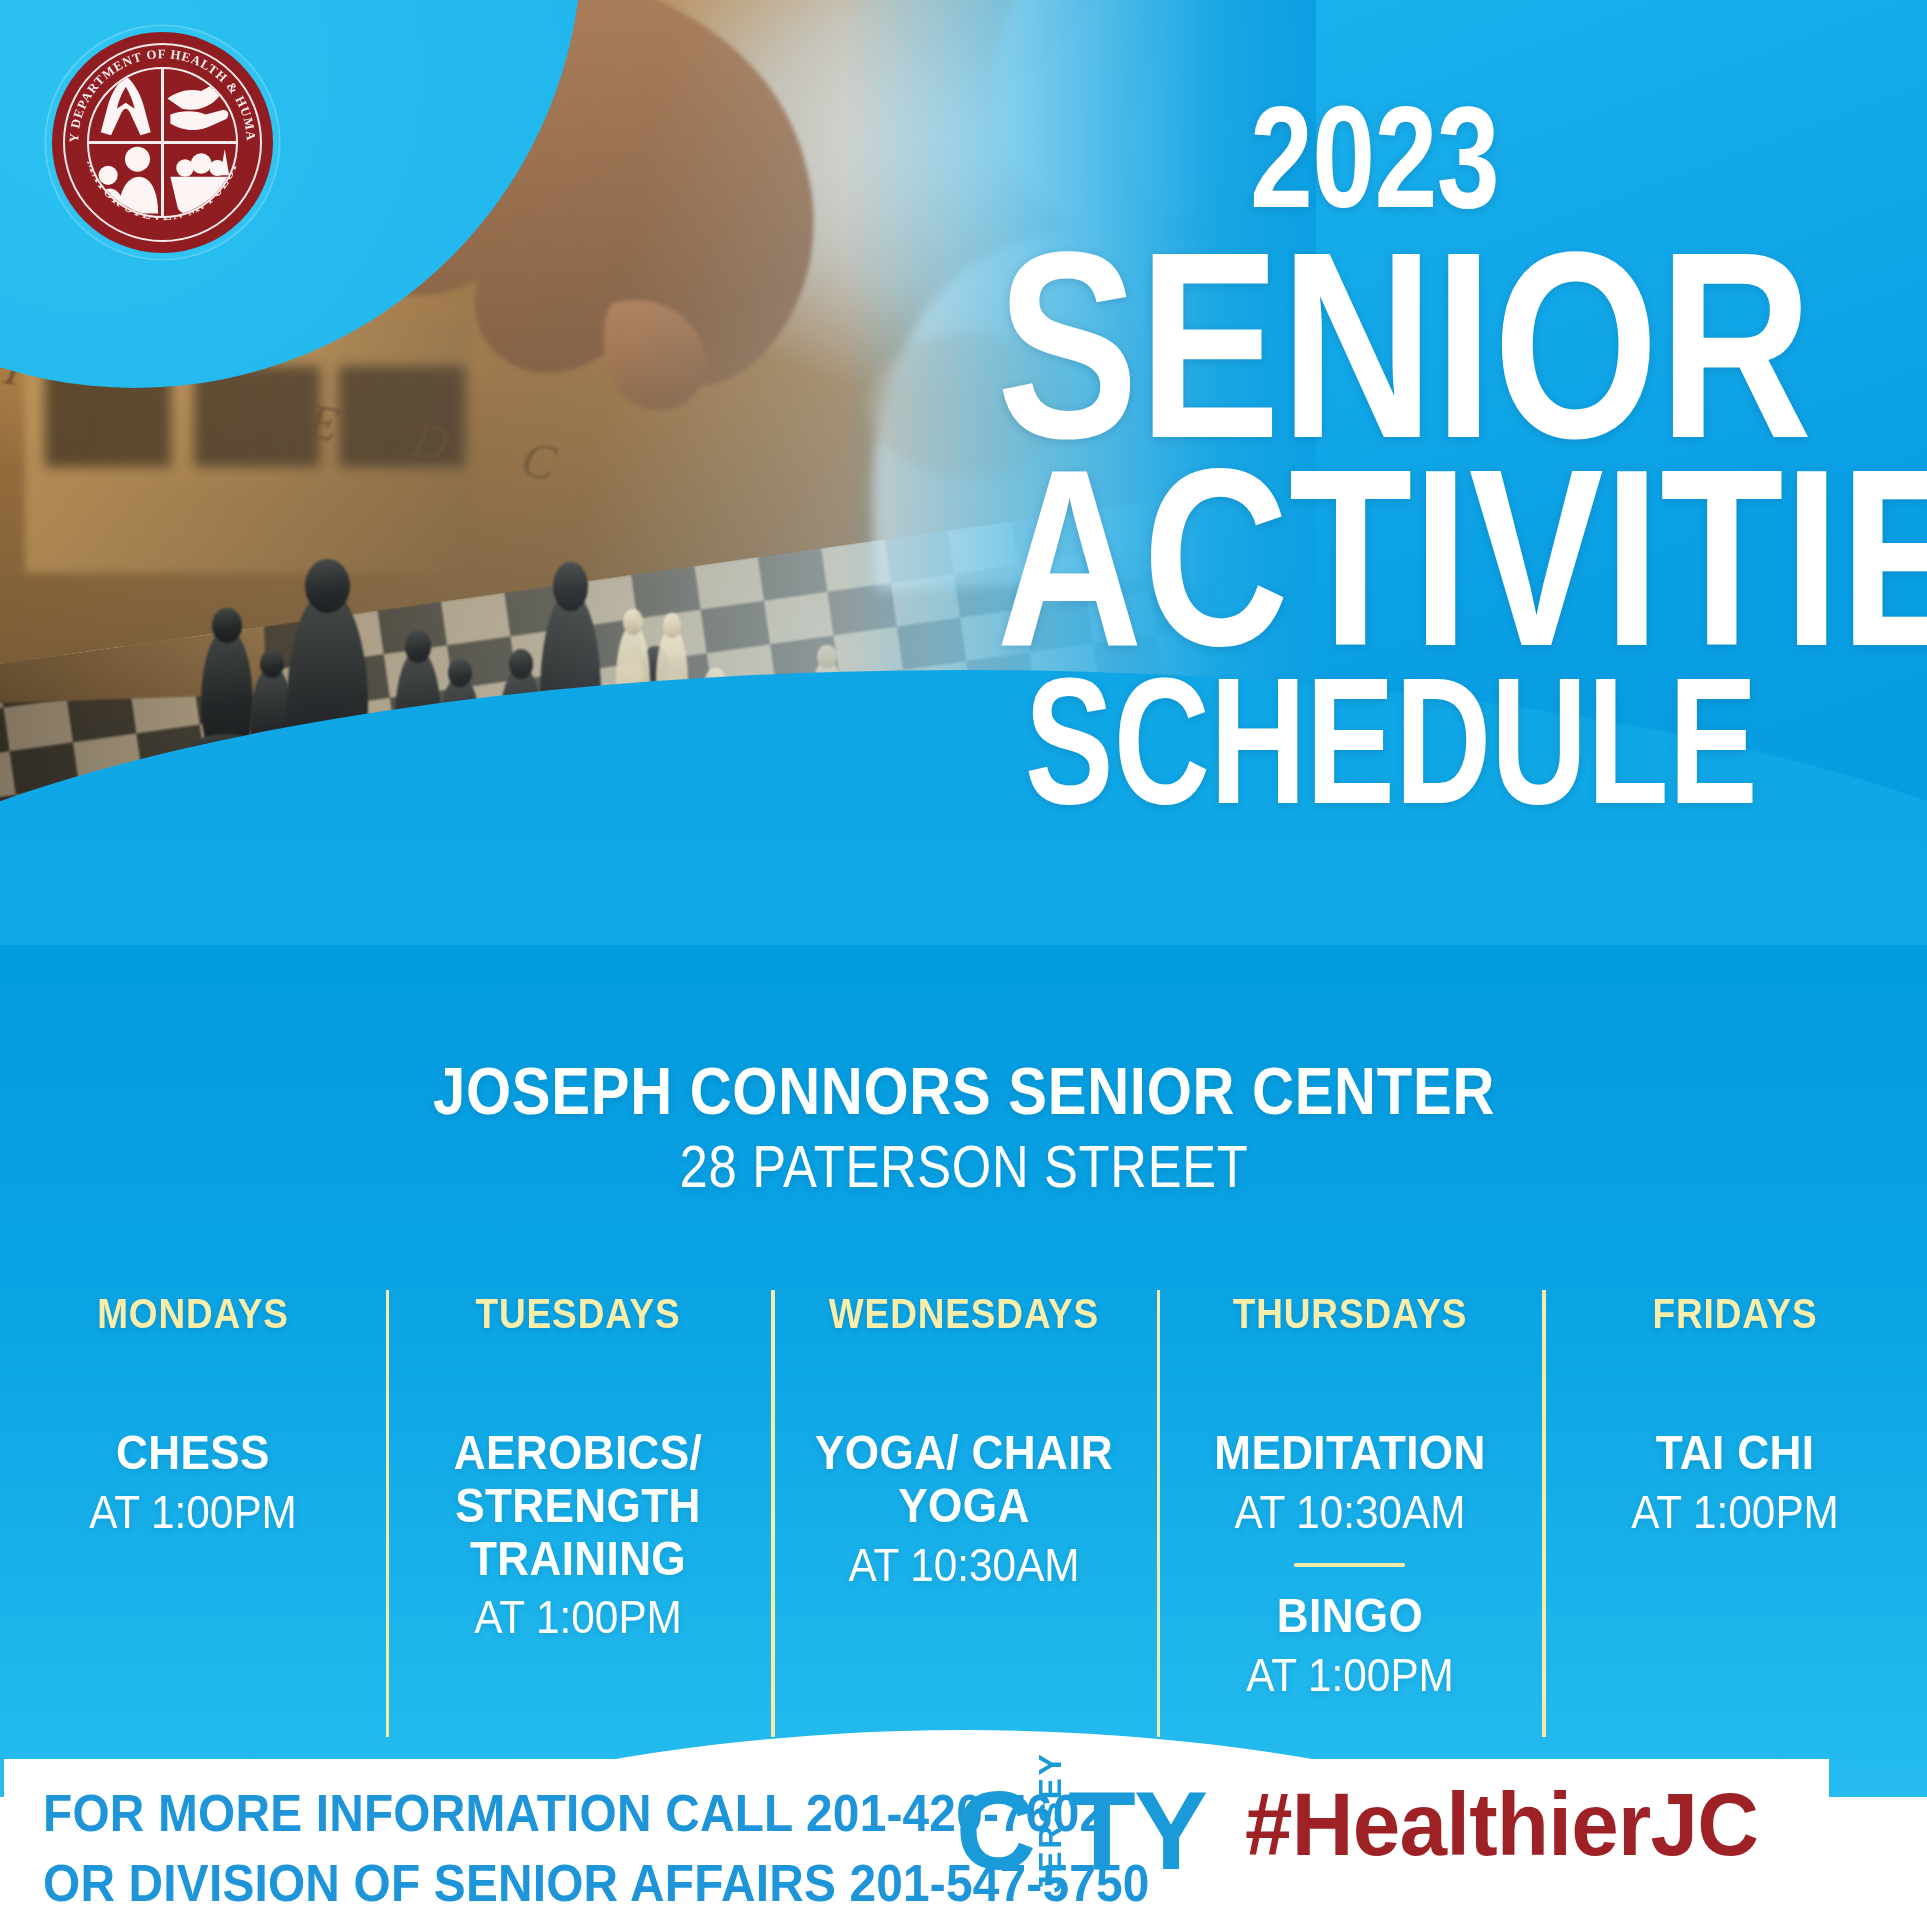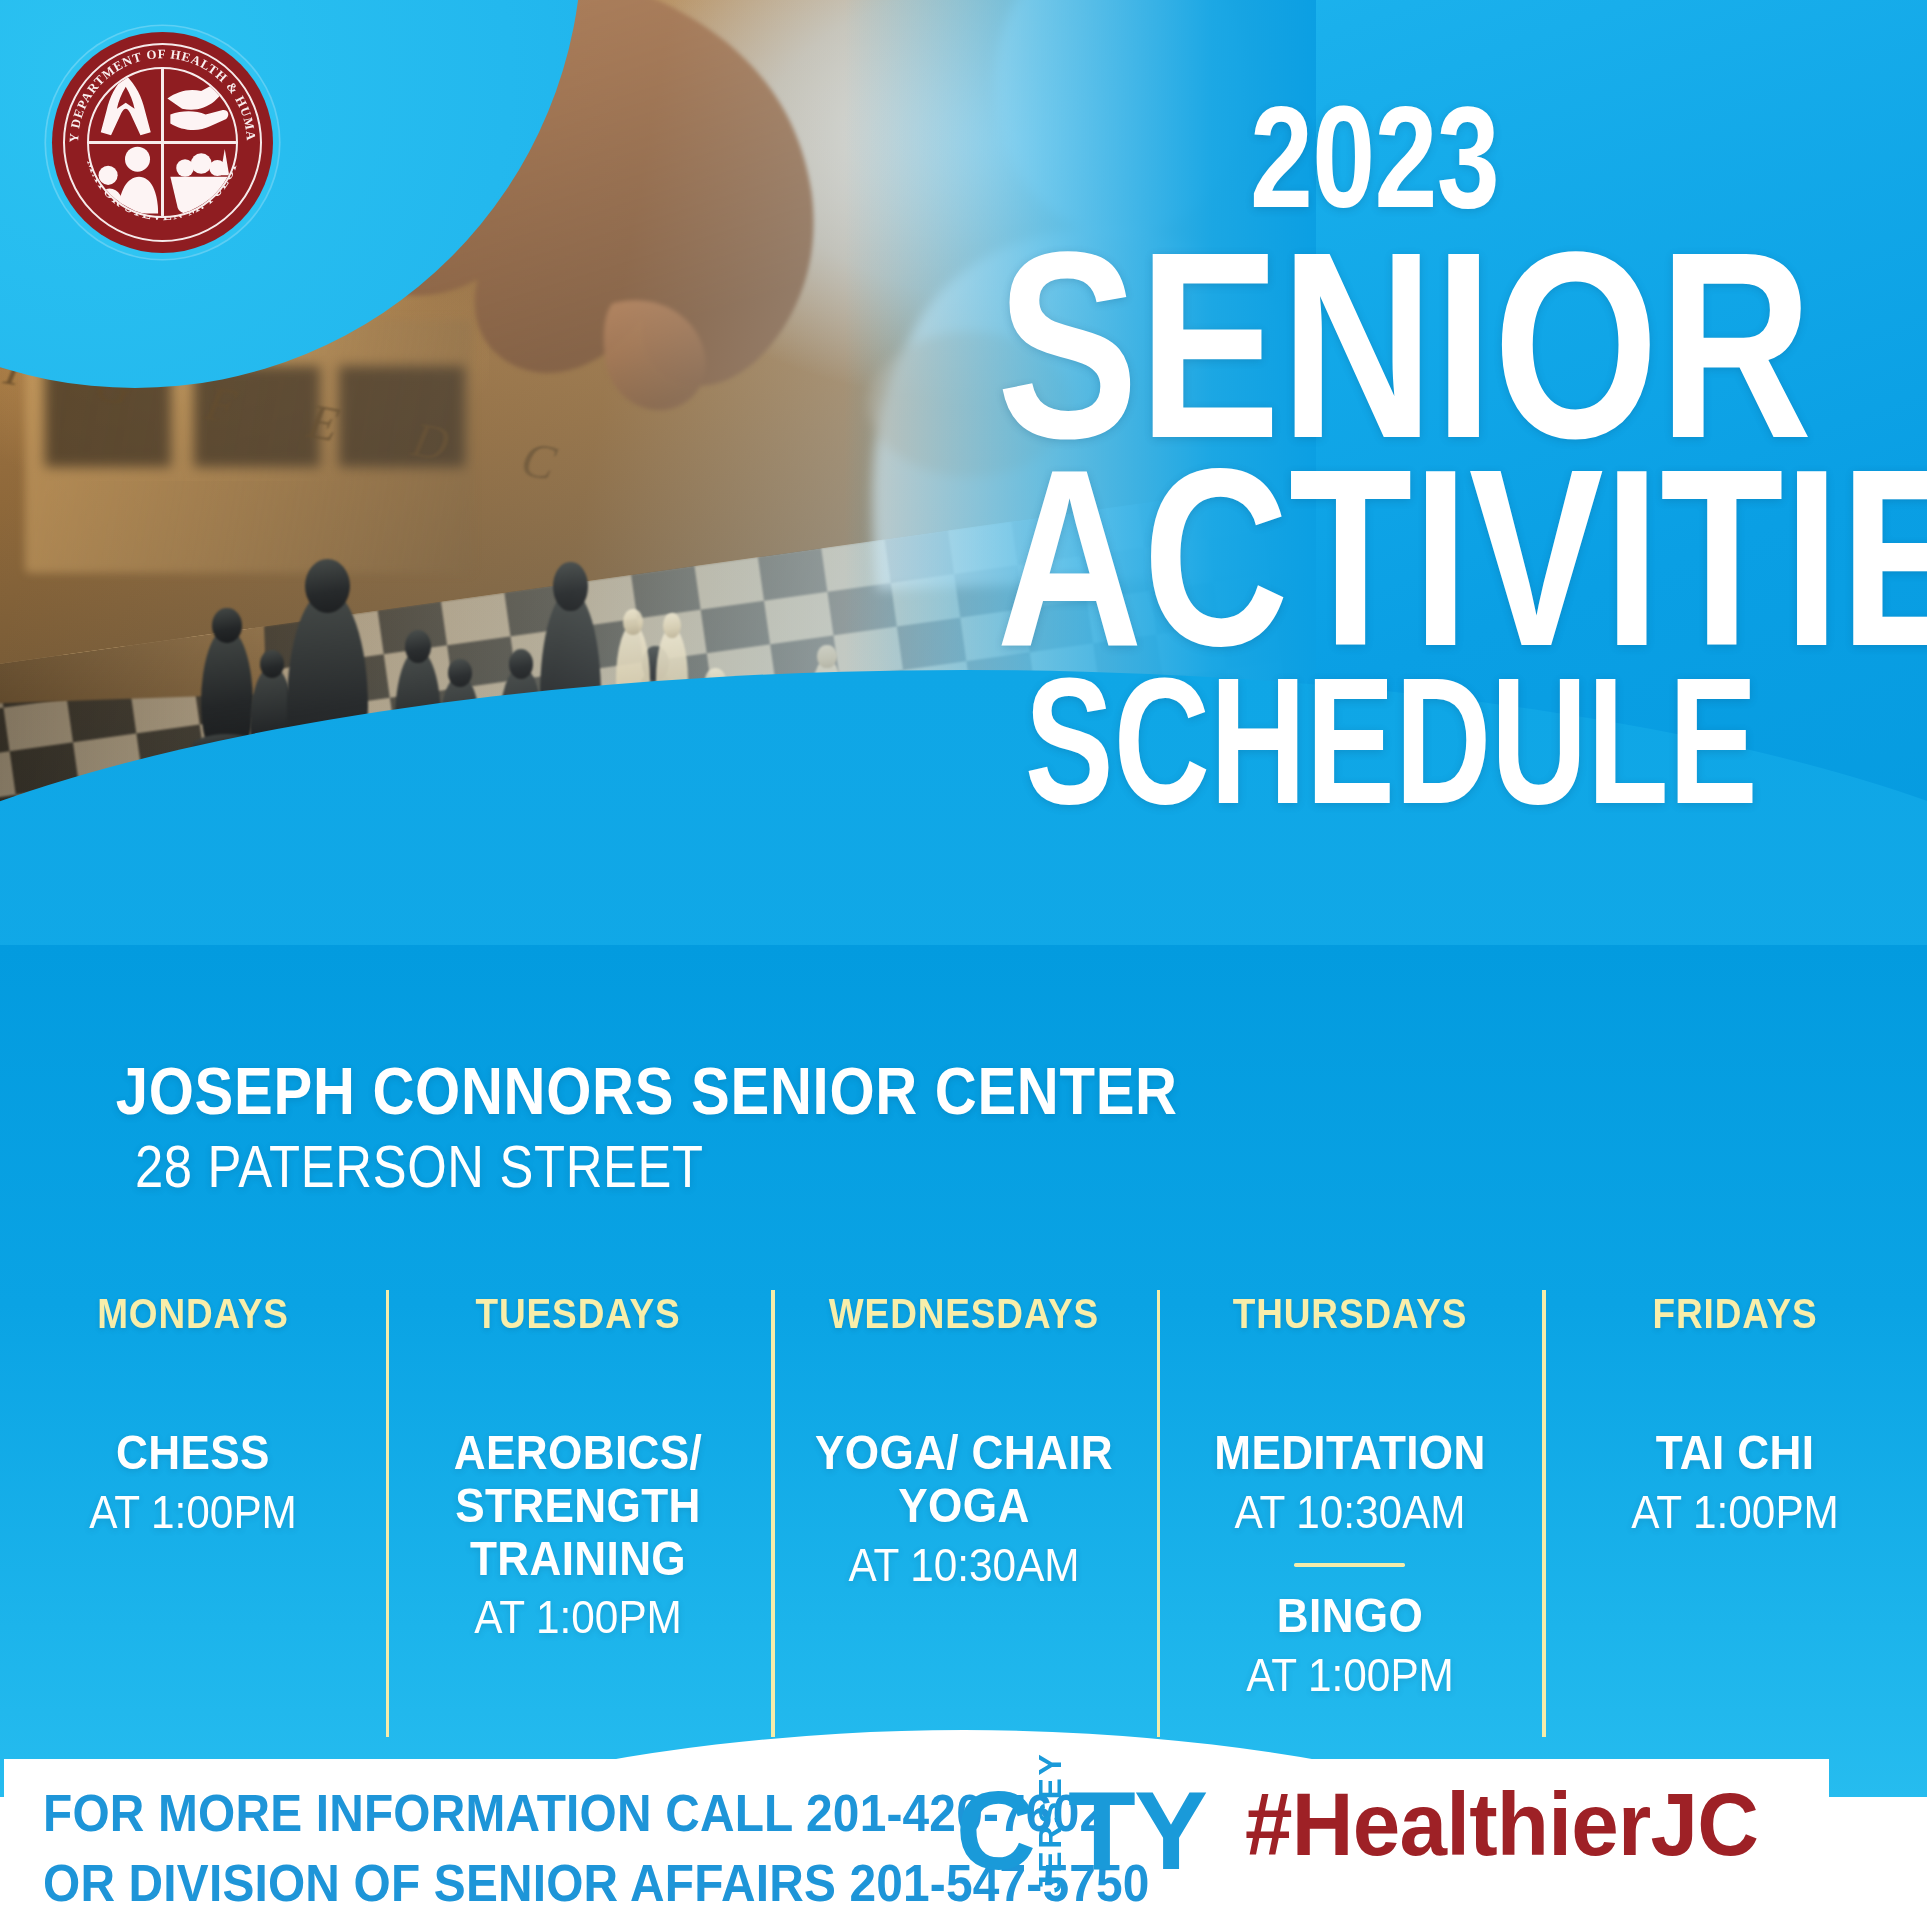--- a/index.html
+++ b/index.html
@@ -249,21 +249,21 @@
   .band-bottom-mask {
     position:absolute;
     left:-16%; bottom:-692px;
     width:132%; height:759px;
     background:#ffffff;
     border-radius:50% 50% 0 0 / 100% 100% 0 0;
   }
 
   .venue {
     position:absolute; left:0; top:1058px; width:1928px;
-    text-align:left; color:#fff;
+    text-align:center; color:#fff;
     text-shadow:0 1.7px 7.6px rgba(0,60,100,.18);
   }
   .venue-name {
     font-family:"Liberation Sans Narrow","Liberation Sans", sans-serif;
     font-weight:bold; font-size:66px; line-height:1;
     letter-spacing:0.8px;
     transform:scaleX(.88); transform-origin:center;
   }
   .venue-addr {
     font-family:"Liberation Sans Narrow","Liberation Sans", sans-serif;

